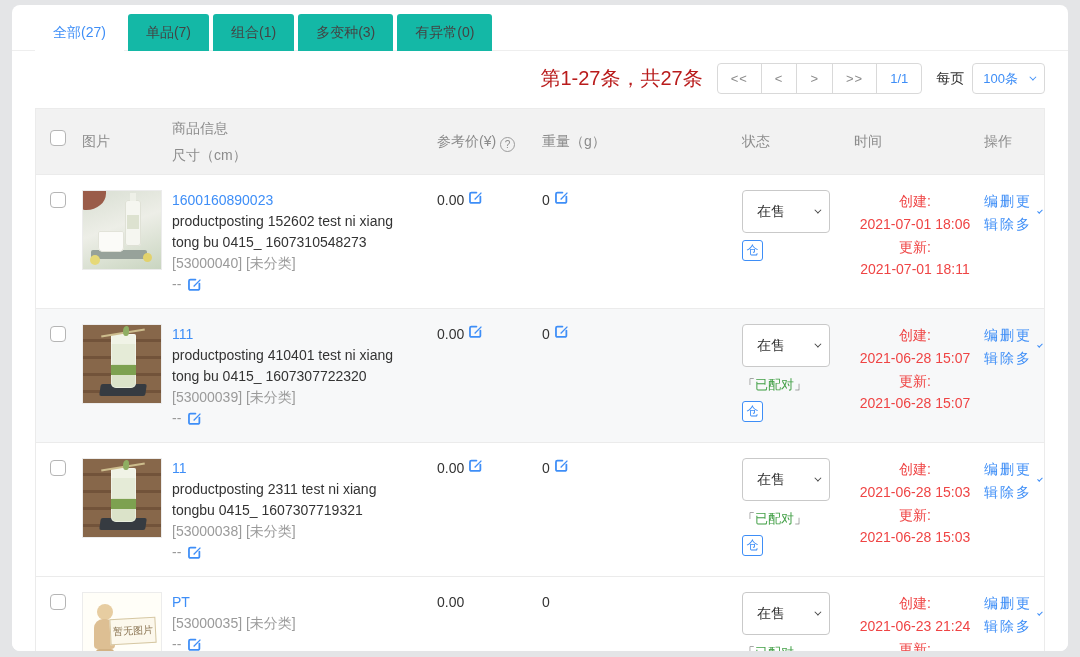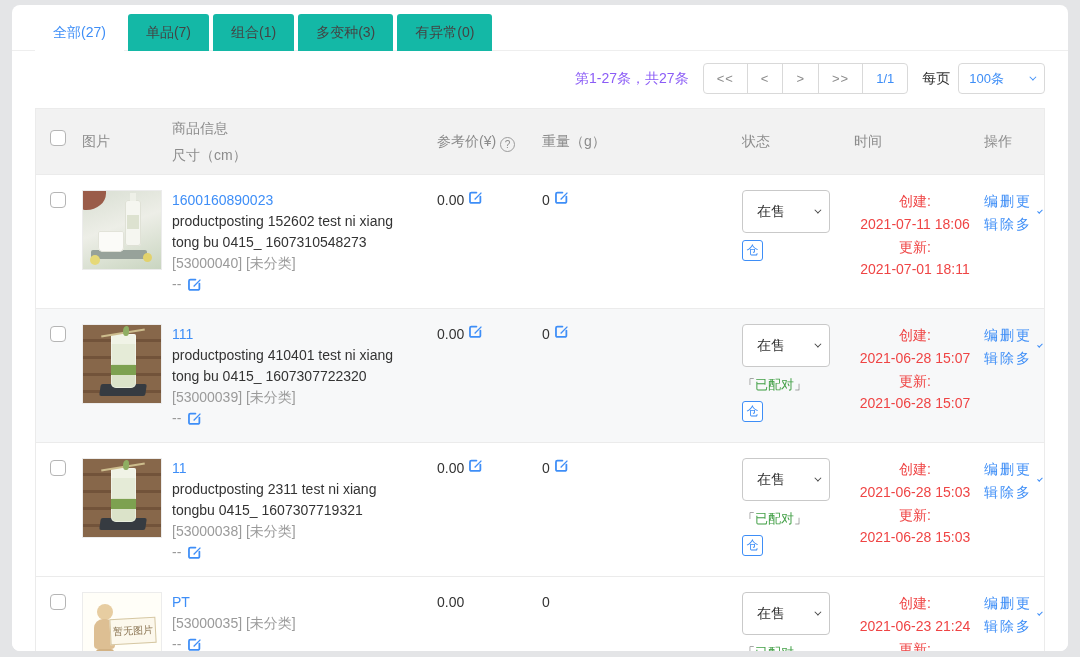--- a/index.html
+++ b/index.html
@@ -10,28 +10,28 @@
   
   .tabbar { display:flex; gap:4px; padding:9px 0 0 23px; position:relative; z-index:2; margin-bottom:-1px;text-align:center; }
   .tab { height:37px; display:inline-flex; align-items:center; padding:0 18px; font-size:14px;
          background:#14b8a6; color:#444; border-radius:3px 3px 0 0; cursor:pointer; }
   .tab.active { background:#fff; color:#3e8ef7; }
 
   .panel { border-top:1px solid #eeeeee; position:relative; z-index:1; background:#fff; }
 
   
   .pagbar { display:flex; justify-content:flex-end; align-items:center; gap:14px; padding:12px 23px 10px; }
-  .pag-summary { font-size:14px; color:#8b5cf6; }
+  .pag-summary { font-size:20px; color:#b91c1c; }
   .pg-group { display:flex; border:1px solid #d9d9d9; border-radius:4px; overflow:hidden; height:31px; background:#fff; }
   .pg-cell { display:flex; align-items:center; padding:0 13px; font-size:13px; color:#8c8c8c;
              border-left:1px solid #d9d9d9; cursor:pointer; letter-spacing:1px; }
   .pg-cell:first-child { border-left:none; }
   .pg-cell.current { color:#3e8ef7; letter-spacing:0; }
   .perpage { display:flex; align-items:center; gap:8px; font-size:14px; color:#333; }
-  .pp-select { display:flex; align-items:center; gap:25px; height:31px; padding:0 10px;
+  .pp-select { display:flex; align-items:center; gap:11px; height:31px; padding:0 10px;
                border:1px solid #d9d9d9; border-radius:4px; color:#3e8ef7; font-size:13px; cursor:pointer; }
   .chev { width:7px; height:7px; border-right:1.6px solid #444; border-bottom:1.6px solid #444;
           transform:rotate(45deg) translateY(-2px); display:inline-block; }
   .chev.blue { border-color:#3e8ef7; }
   .chev.small { width:5px; height:5px; }
 
   
   .table { margin:4px 23px 0; border:1px solid #ebebeb; border-bottom:none; font-size:14px; }
   .grid-cols { display:grid; grid-template-columns:42px 90px 265px 105px 200px 112px 130px auto; }
   .thead { background:#f2f2f2; color:#8c8c8c; min-height:64px; align-items:center; }
@@ -202,21 +202,21 @@
           <div class="select">
             <span>在售</span>
             <i class="chev small"></i>
           </div>
           <div class="badges">
             <span class="badge blue">仓</span>
           </div>
         </div>
         <div class="td td-time">
           <div>创建:</div>
-          <div>2021-07-11 18:06</div>
+          <div>2021-07-01 18:06</div>
           <div>更新:</div>
           <div>2021-07-01 18:11</div>
         </div>
         <div class="td td-actions">
           <a class="act">编辑</a>
           <a class="act">删除</a>
           <a class="act more">
               <span>更多</span>
               <i class="chev blue small"></i>
             </a>

